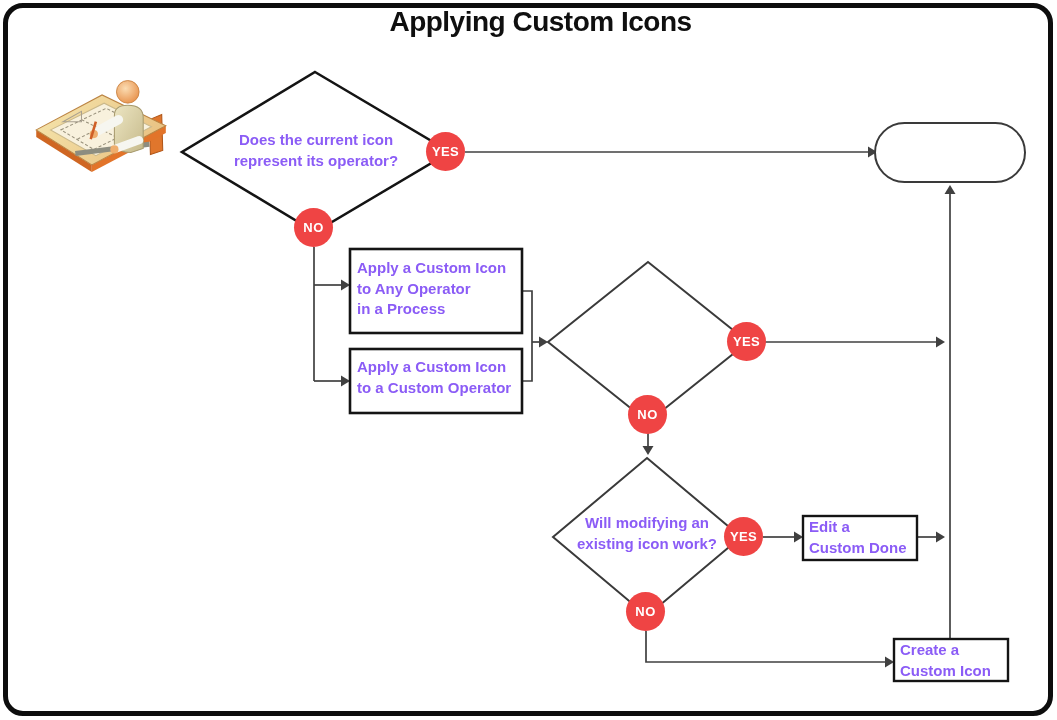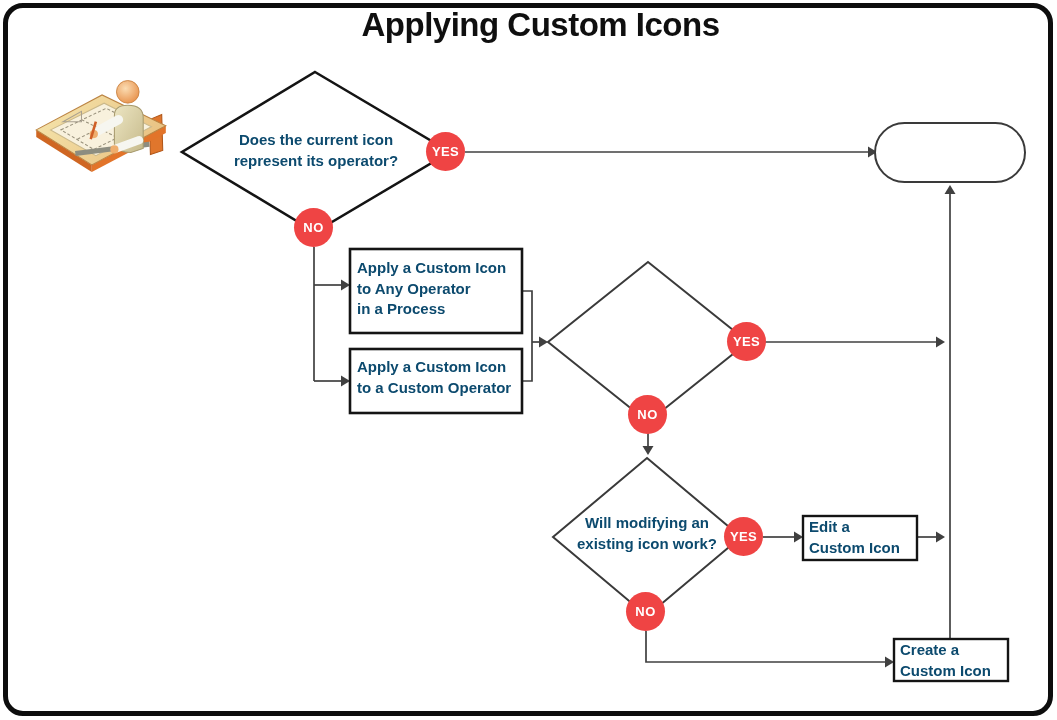--- a/index.html
+++ b/index.html
@@ -5,24 +5,24 @@
   html,body{margin:0;padding:0;background:#ffffff;}
   #canvas{
     position:relative;width:1057px;height:720px;background:#ffffff;
     font-family:"Liberation Sans","DejaVu Sans",sans-serif;overflow:hidden;box-sizing:border-box;
   }
   #frame{
     position:absolute;left:3px;top:3px;right:4px;bottom:4px;
     border:5px solid #0d0d0d;border-radius:20px;pointer-events:none;
   }
   .layer{position:absolute;left:0;top:0;}
-  .txt{position:absolute;color:#0c4a6e;white-space:pre-line;}
+  .txt{position:absolute;color:#8b5cf6;white-space:pre-line;}
   #title{
     left:0;right:0;top:6px;text-align:center;
-    font-size:33px;font-weight:bold;letter-spacing:-0.5px;color:#0f0f0f;padding-left:24px;
+    font-size:28px;font-weight:bold;letter-spacing:-0.5px;color:#0f0f0f;padding-left:24px;
   }
   #actor-label{
     left:18px;top:201px;width:164px;text-align:center;
     font-size:24px;font-weight:bold;line-height:30px;color:#141414;
   }
   .node-text{font-size:15px;font-weight:600;line-height:20.5px;}
   .center{text-align:center;}
   #d1-text{left:196px;top:130px;width:240px;}
   #d2-text{left:548px;top:319px;width:200px;}
   #d3-text{left:547px;top:513px;width:200px;}
@@ -125,21 +125,21 @@
   <div id="d1-text" class="txt node-text center">Does the current icon
 represent its operator?</div>
   <div id="box1-text" class="txt node-text">Apply a Custom Icon
 to Any Operator
 in a Process</div>
   <div id="box2-text" class="txt node-text">Apply a Custom Icon
 to a Custom Operator</div>
   <div id="d3-text" class="txt node-text center">Will modifying an
 existing icon work?</div>
   <div id="edit-text" class="txt node-text">Edit a
-Custom Icon</div>
+Custom Done</div>
   <div id="create-text" class="txt node-text">Create a
 Custom Icon</div>
 
   <div id="badge-yes-1" class="badge">YES</div>
   <div id="badge-no-1" class="badge">NO</div>
   <div id="badge-yes-2" class="badge">YES</div>
   <div id="badge-no-2" class="badge">NO</div>
   <div id="badge-yes-3" class="badge">YES</div>
   <div id="badge-no-3" class="badge">NO</div>
 

